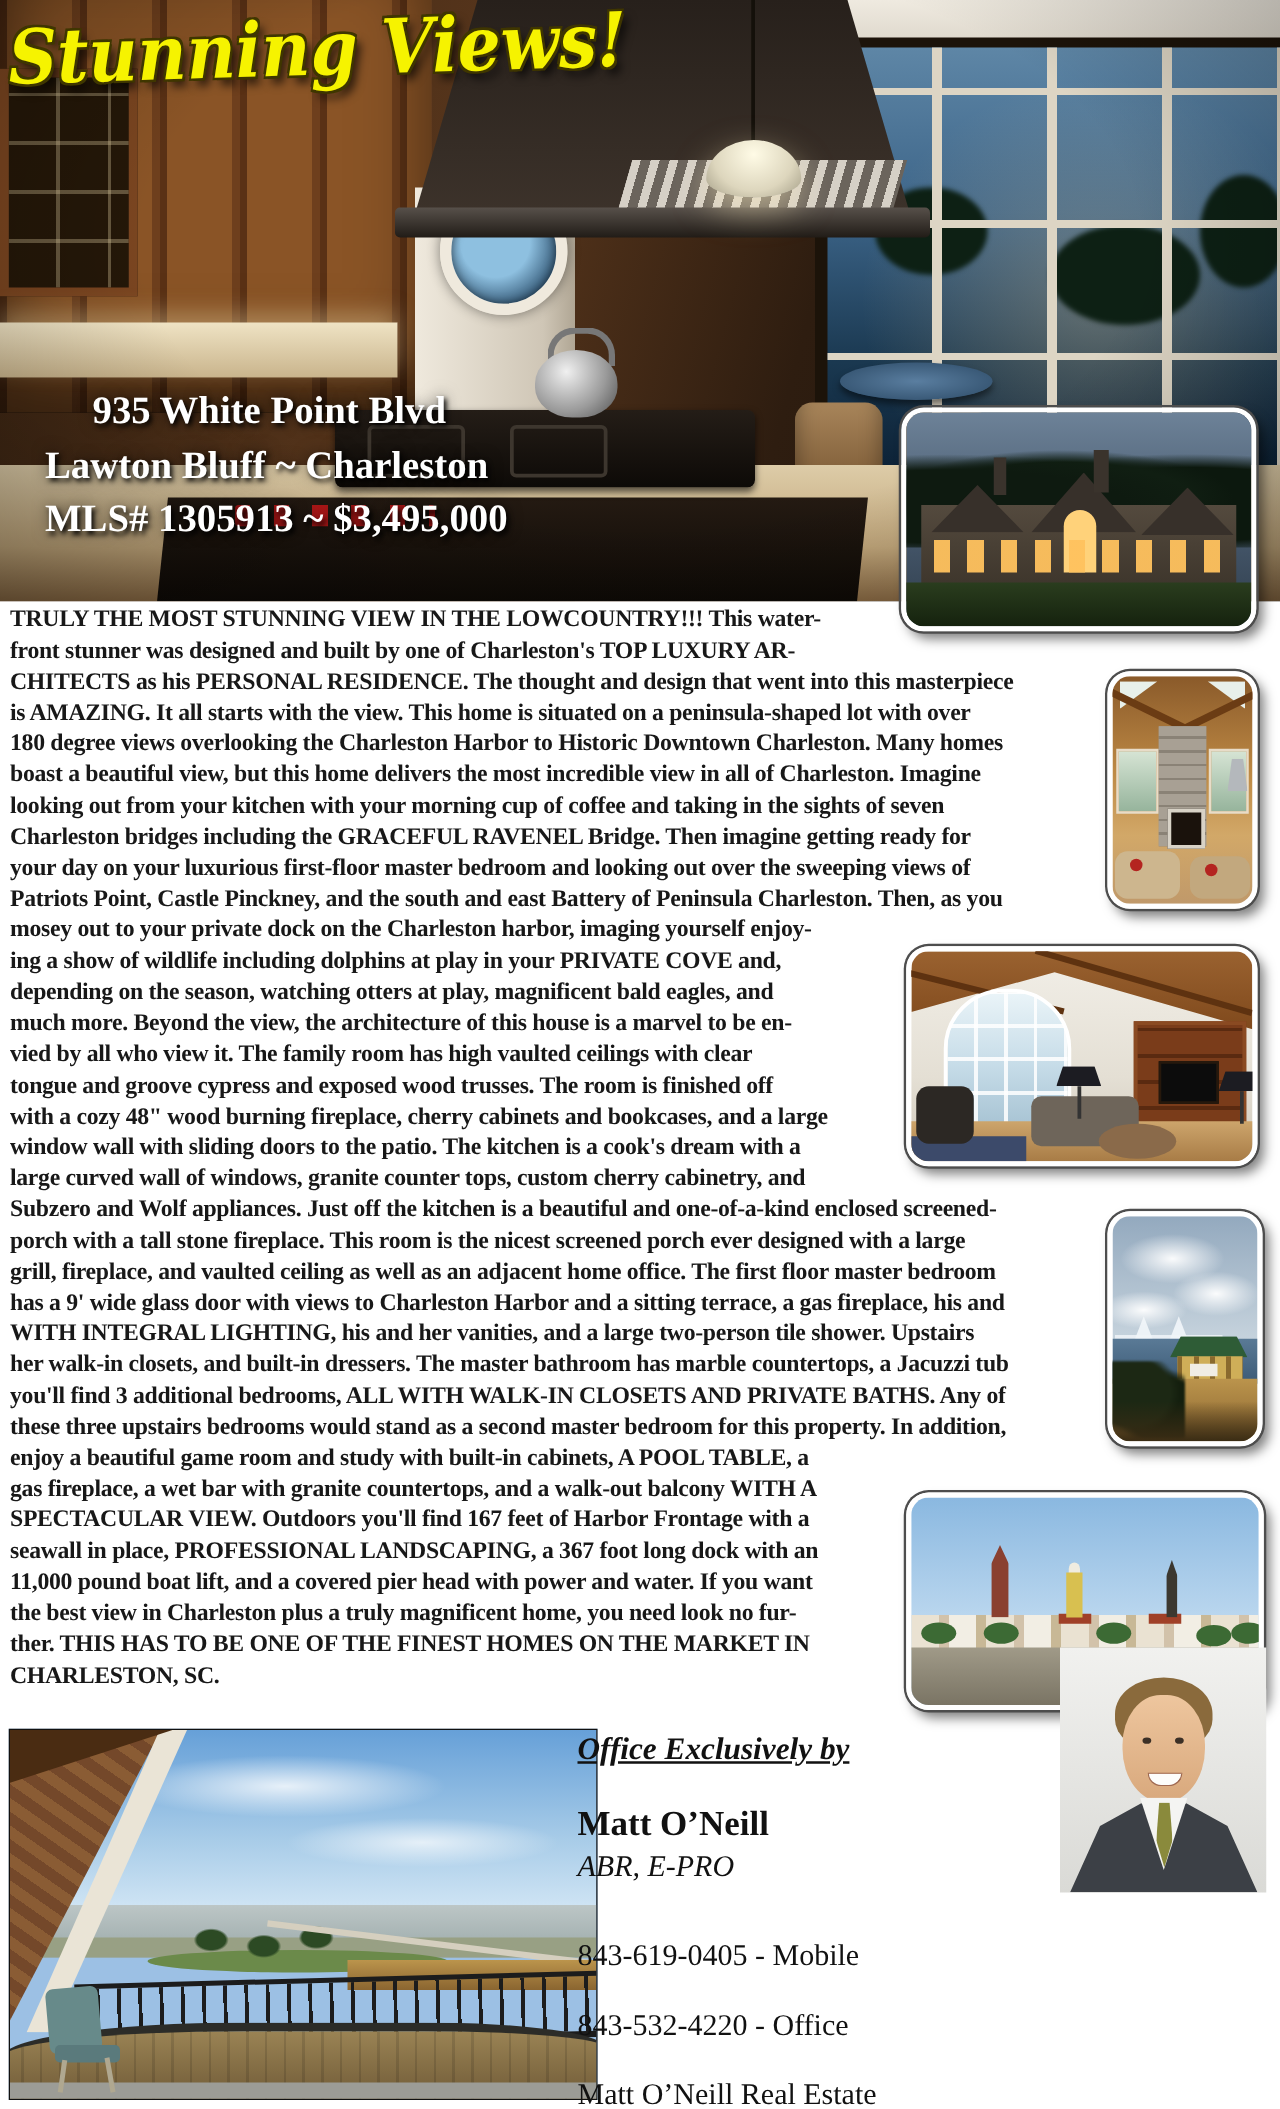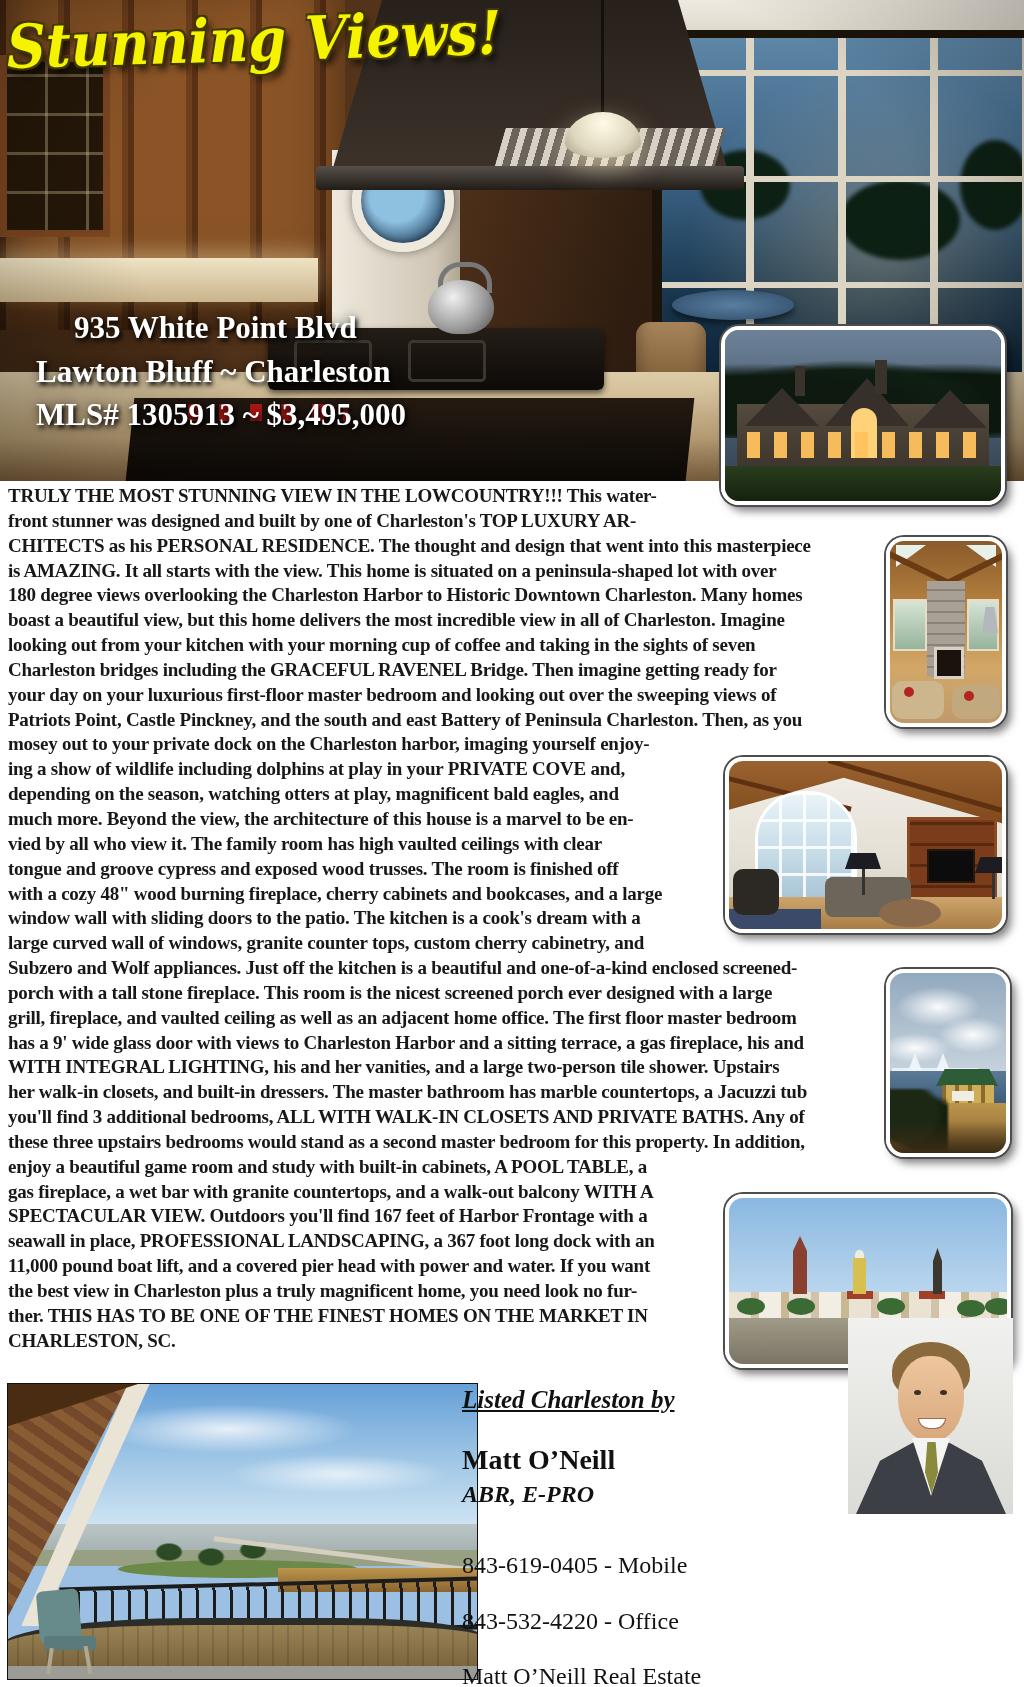--- a/index.html
+++ b/index.html
@@ -192,21 +192,21 @@
   .bal-soffit{left:0;top:0;width:130px;height:48px;background:#4a2c12;clip-path:polygon(0 0,100% 0,0 88%);}
   .bal-chairback{left:30px;top:206px;width:42px;height:52px;background:#678a8a;border-radius:6px;transform:rotate(-5deg);}
   .bal-chairseat{left:36px;top:252px;width:52px;height:14px;background:#5a7a7c;border-radius:4px;}
   .bal-chairleg1{left:40px;top:264px;width:4px;height:26px;background:#b0a890;transform:rotate(8deg);}
   .bal-chairleg2{left:78px;top:262px;width:4px;height:28px;background:#b0a890;transform:rotate(-10deg);}
 
   
   .lb-heading{position:absolute;left:462px;top:1386px;font-size:25px;font-weight:bold;font-style:italic;
         text-decoration:underline;color:#111;white-space:nowrap;}
   .lb-name{position:absolute;left:462px;top:1444px;font-size:28px;font-weight:bold;color:#111;white-space:nowrap;}
-  .lb-cred{position:absolute;left:462px;top:1481px;font-size:24px;font-style:italic;color:#111;white-space:nowrap;font-weight:bold;}
+  .lb-cred{position:absolute;left:462px;top:1481px;font-size:24px;font-style:italic;color:#111;white-space:nowrap;}
   .lb-contact{position:absolute;left:462px;top:1524px;font-size:24px;line-height:27.6px;color:#111;}
   .lb-contact div,.lb-contact a{display:block;white-space:nowrap;margin-top:28px;}
   .lb-link{color:#1155CC;text-decoration:underline;}
 
   
   #ph-agent{position:absolute;left:848px;top:1318px;width:165px;height:196px;overflow:hidden;
         background:linear-gradient(#f1f1ef,#dadad6);}
   .head-hair{left:44px;top:24px;width:78px;height:58px;background:#8a6a3c;border-radius:50% 50% 42% 42%;}
   .head-face{left:50px;top:38px;width:66px;height:86px;background:linear-gradient(#eec69e,#d8a87c);border-radius:46% 46% 50% 50%;}
   .head-eye{position:absolute;top:72px;width:7px;height:5px;border-radius:50%;background:#3c3026;}
@@ -399,21 +399,21 @@
     <div class="art bal-floor"></div>
     <div class="art bal-roof"></div>
     <div class="art bal-trim"></div>
     <div class="art bal-soffit"></div>
     <div class="art bal-chairback"></div>
     <div class="art bal-chairseat"></div>
     <div class="art bal-chairleg1"></div>
     <div class="art bal-chairleg2"></div>
   </div>
 
-  <div class="lb-heading">Listed Charleston by</div>
+  <div class="lb-heading">Office Exclusively by</div>
   <div class="lb-name">Matt O’Neill</div>
   <div class="lb-cred">ABR, E-PRO</div>
   <div class="lb-contact">
     <div>843-619-0405 - Mobile</div>
     <div>843-532-4220 - Office</div>
     <div>Matt O’Neill Real Estate</div>
     <a class="lb-link" href="#">www.mattoneillrealestate.com</a>
   </div>
 
   <div id="ph-agent">

